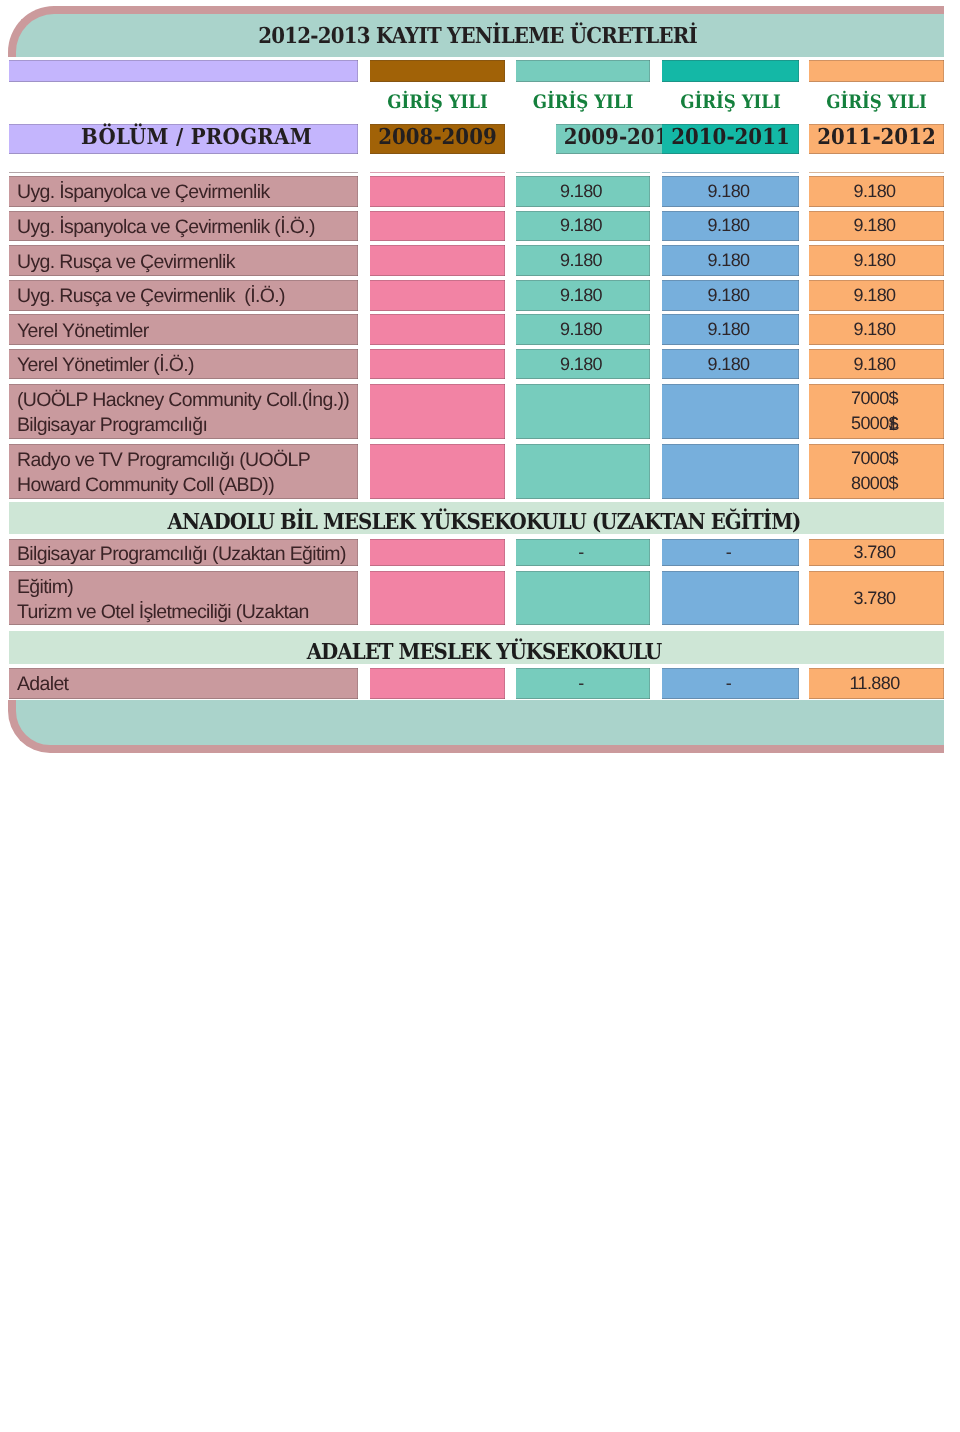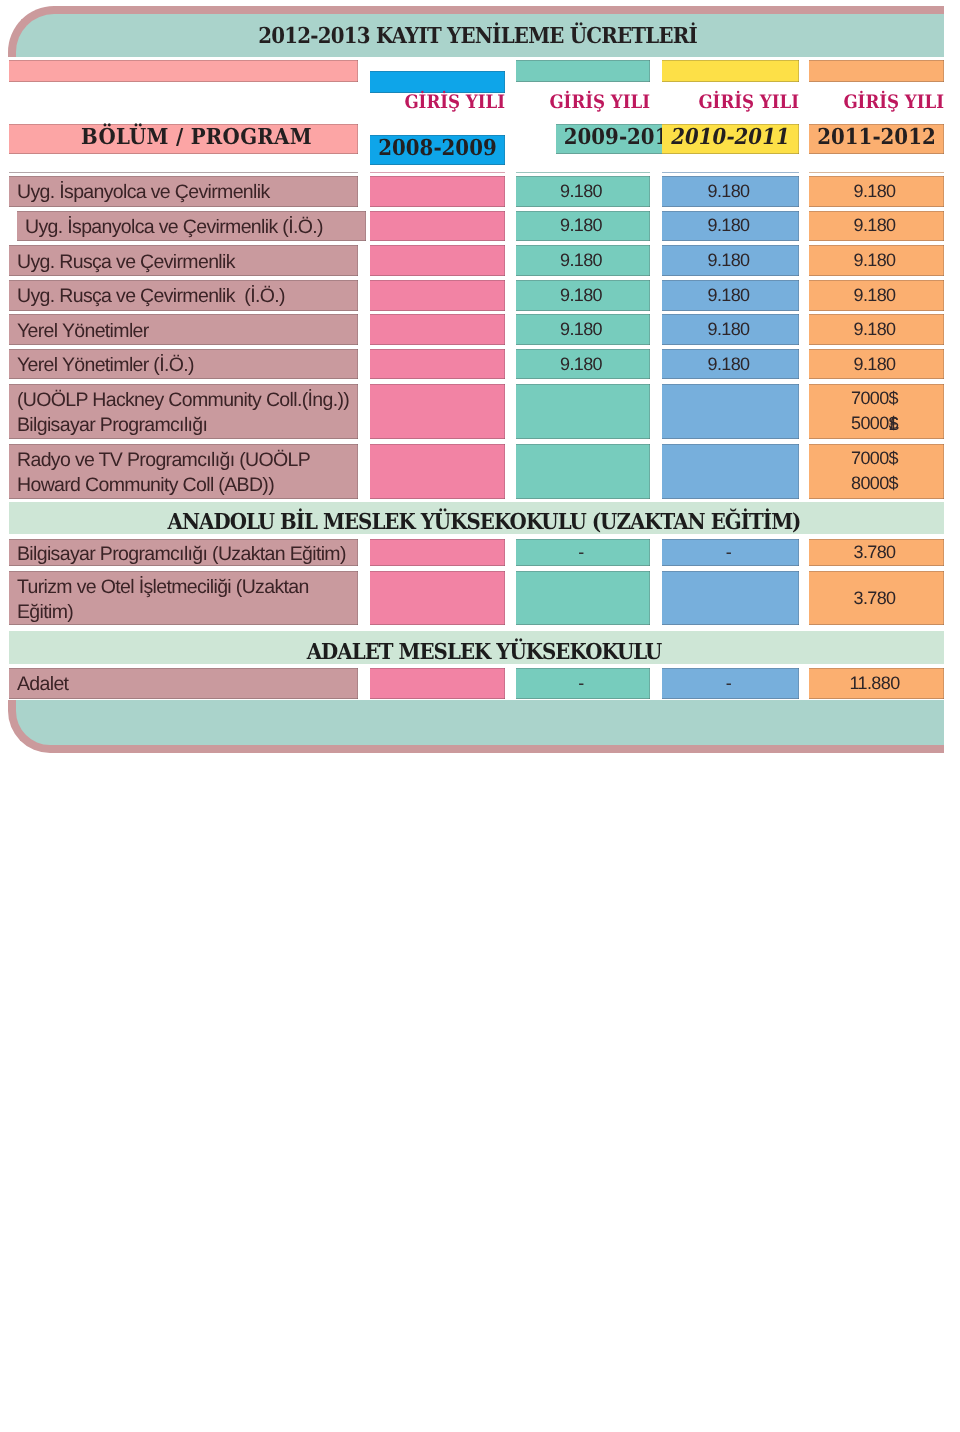--- a/index.html
+++ b/index.html
@@ -30,41 +30,41 @@
   .r-prog{background:#c99a9e;}
   .r-pink{background:#f283a4;}
   .r-teal{background:#77ccbd;}
   .r-blue{background:#77afdc;}
   .r-orng{background:#fbaf70;}
   .r-sect{background:#cee6d6;}
 
   .hdr-text{font-family:"DejaVu Serif Condensed",serif;font-weight:bold;font-size:22px;color:#231f20;
             display:flex;align-items:center;justify-content:center;height:100%;padding-bottom:4px;box-sizing:border-box;}
   .hdr-text.prog{letter-spacing:0.3px;padding-left:26px;}
-  .year-cap{position:absolute;font-family:"DejaVu Serif Condensed",serif;font-weight:bold;font-size:18.5px;color:#be185d;
-            text-align:right;}
+  .year-cap{position:absolute;font-family:"DejaVu Serif Condensed",serif;font-weight:bold;font-size:18.5px;color:#15803d;
+            text-align:center;}
   .rowname-wrap{height:100%;display:flex;flex-direction:column;justify-content:center;
                 padding-left:8px;font-size:19.5px;letter-spacing:-0.65px;color:#3a2326;line-height:25px;white-space:pre;padding-top:3px;box-sizing:border-box;}
   .val-wrap{height:100%;display:flex;flex-direction:column;align-items:center;justify-content:center;
             font-size:18px;letter-spacing:-0.6px;color:#2d2528;line-height:25px;padding-right:4px;}
   .sect-text{font-family:"DejaVu Serif Condensed",serif;font-weight:bold;font-size:22px;
              letter-spacing:-0.95px;color:#1c1c1c;
              display:flex;align-items:center;justify-content:center;height:100%;
              padding-left:15px;padding-top:8px;box-sizing:border-box;text-align:center;}
   .rule{position:absolute;height:1.2px;background:#b3a7a9;}
   .rule-pink{background:#d9a3b2;}
   .rule-teal{background:#9cc5bf;}
   .rule-blue{background:#9cb6cf;}
   .rule-orng{background:#d8b79b;}
   .overstrike{position:relative;white-space:nowrap;}
   .overstrike .os-mark{position:absolute;right:-0.5px;top:1px;}
   .footnote{position:absolute;font-family:"Liberation Sans",sans-serif;font-style:italic;font-size:25px;color:#231f20;}
   .pagenum{position:absolute;left:8px;top:1409px;font-family:"Liberation Sans",sans-serif;font-size:24px;color:#151515;line-height:24px;}
 </style>
-<style>.frame{border-color:#cb9a9c;}.c-prog{background:#fca5a5;}.r-prog{background:#c99a9e;}.c-pink{background:#0ea5e9;margin-top:11px;}.r-pink{background:#f283a4;}.c-teal{background:#77ccbd;}.r-teal{background:#77ccbd;}.c-blue{background:#fde047;font-style:italic;}.r-blue{background:#77afdc;}.c-orng{background:#fbaf70;}.r-orng{background:#fbaf70;}.r-sect{background:#cee6d6;}.frame{background:#aad3cb;}</style></head>
+<style>.frame{border-color:#cb9a9c;}.c-prog{background:#c4b5fd;}.r-prog{background:#c99a9e;}.c-pink{background:#a16207;}.r-pink{background:#f283a4;}.c-teal{background:#77ccbd;}.r-teal{background:#77ccbd;}.c-blue{background:#14b8a6;}.r-blue{background:#77afdc;}.c-orng{background:#fbaf70;}.r-orng{background:#fbaf70;}.r-sect{background:#cee6d6;}.frame{background:#aad3cb;}</style></head>
 <body>
 
 <div class="page">
 
   <div class="frame"></div>
   <div class="frame-inner-white"></div>
 
   <div class="title">2012-2013 KAYIT YENİLEME ÜCRETLERİ</div>
 
   <div class="cell shadow c-prog" style="left:9px;top:60px;width:349px;height:22px;"></div>
@@ -113,21 +113,21 @@
       <div class="cell shadow r-blue" style="left: 662px; top: 176px; width: 137px; height: 30.8px;">
         <div class="val-wrap">
           <div>9.180</div>
         </div>
       </div>
       <div class="cell shadow r-orng" style="left: 809px; top: 176px; width: 135px; height: 30.8px;">
         <div class="val-wrap">
           <div>9.180</div>
         </div>
       </div>
-      <div class="cell shadow r-prog" style="left: 9px; top: 210.6px; width: 349px; height: 30.8px; margin-left: 8px;">
+      <div class="cell shadow r-prog" style="left: 9px; top: 210.6px; width: 349px; height: 30.8px;">
         <div class="rowname-wrap"><div>Uyg. İspanyolca ve Çevirmenlik (İ.Ö.)</div></div>
       </div>
       <div class="cell shadow r-pink" style="left: 370px; top: 210.6px; width: 135px; height: 30.8px;"></div>
       <div class="cell shadow r-teal" style="left: 516px; top: 210.6px; width: 134px; height: 30.8px;">
         <div class="val-wrap">
           <div>9.180</div>
         </div>
       </div>
       <div class="cell shadow r-blue" style="left: 662px; top: 210.6px; width: 137px; height: 30.8px;">
         <div class="val-wrap">
@@ -255,21 +255,21 @@
         <div class="val-wrap">
           <div>-</div>
         </div>
       </div>
       <div class="cell shadow r-orng" style="left: 809px; top: 539.4px; width: 135px; height: 26.5px;">
         <div class="val-wrap">
           <div>3.780</div>
         </div>
       </div>
       <div class="cell shadow r-prog" style="left: 9px; top: 571px; width: 349px; height: 54.4px;">
-        <div class="rowname-wrap"><div>Turizm ve Otel İşletmeciliği (Uzaktan</div><div>Eğitim)</div></div>
+        <div class="rowname-wrap"><div>Eğitim)</div><div>Turizm ve Otel İşletmeciliği (Uzaktan</div></div>
       </div>
       <div class="cell shadow r-pink" style="left: 370px; top: 571px; width: 135px; height: 54.4px;"></div>
       <div class="cell shadow r-teal" style="left: 516px; top: 571px; width: 134px; height: 54.4px;"></div>
       <div class="cell shadow r-blue" style="left: 662px; top: 571px; width: 137px; height: 54.4px;"></div>
       <div class="cell shadow r-orng" style="left: 809px; top: 571px; width: 135px; height: 54.4px;">
         <div class="val-wrap">
           <div>3.780</div>
         </div>
       </div>
       <div class="cell r-sect" style="left: 9px; top: 631px; width: 935px; height: 33.3px;">

